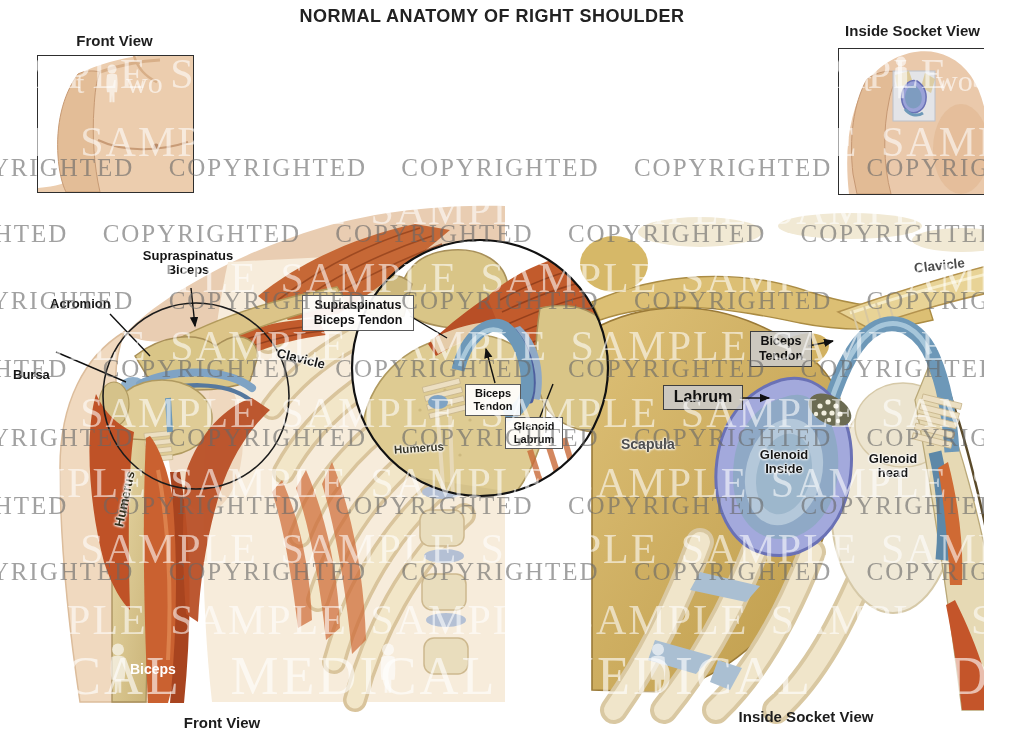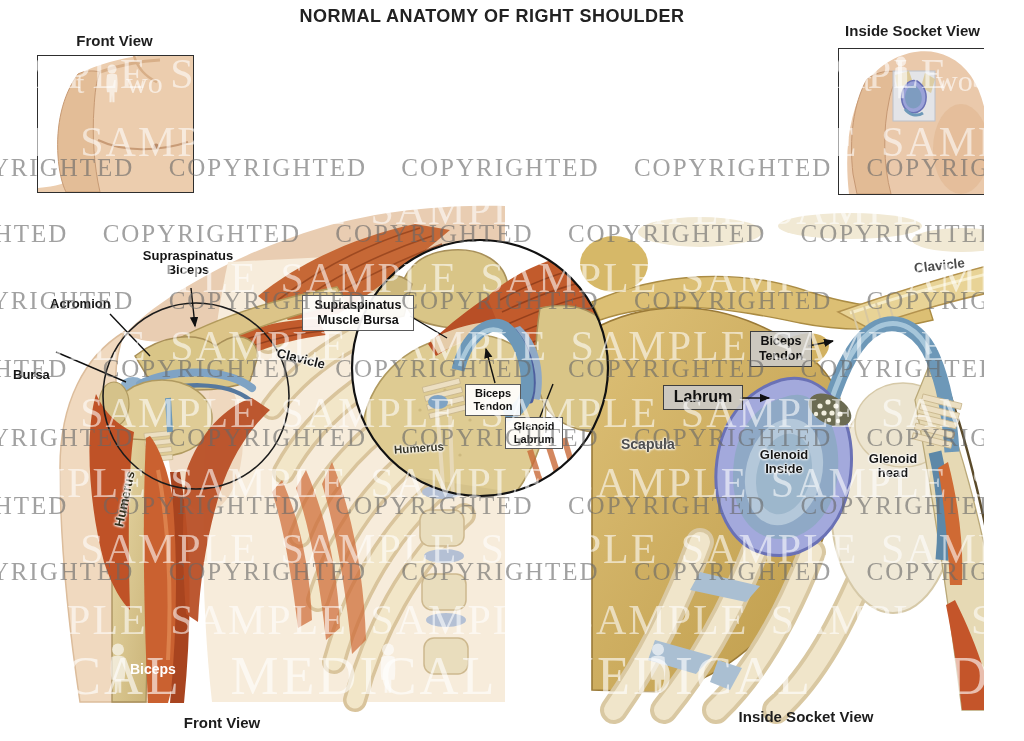--- a/index.html
+++ b/index.html
@@ -358,21 +358,21 @@
     <div>Biceps</div>
   </div>
   <div class="abs alabel" style="left:50px;top:297px;">Acromion</div>
   <div class="abs alabel" style="left:13px;top:332px;margin-top:36px;">Bursa</div>
   <div class="abs alabel" style="left:277px;top:346px;transform:rotate(14deg);transform-origin:left center;">Clavicle</div>
   <div class="abs alabel" style="left:90px;top:492px;width:70px;text-align:center;transform:rotate(-78deg);color:#35301c;">Humerus</div>
   <div class="abs white-label" style="left:130px;top:661px;">Biceps</div>
 
   <div class="abs label-box fs12" style="left:302px;top:295px;width:104px;">
     <div>Supraspinatus</div>
-    <div>Muscle Bursa</div>
+    <div>Biceps Tendon</div>
   </div>
   <div class="abs label-box fs11" style="left:465px;top:384px;width:48px;">
     <div>Biceps</div>
     <div>Tendon</div>
   </div>
   <div class="abs label-box fs11" style="left:505px;top:417px;width:50px;">
     <div>Glenoid</div>
     <div>Labrum</div>
   </div>
   <div class="abs alabel" style="left:394px;top:441px;font-size:11.5px;transform:rotate(-4deg);color:#3a382a;">Humerus</div>

